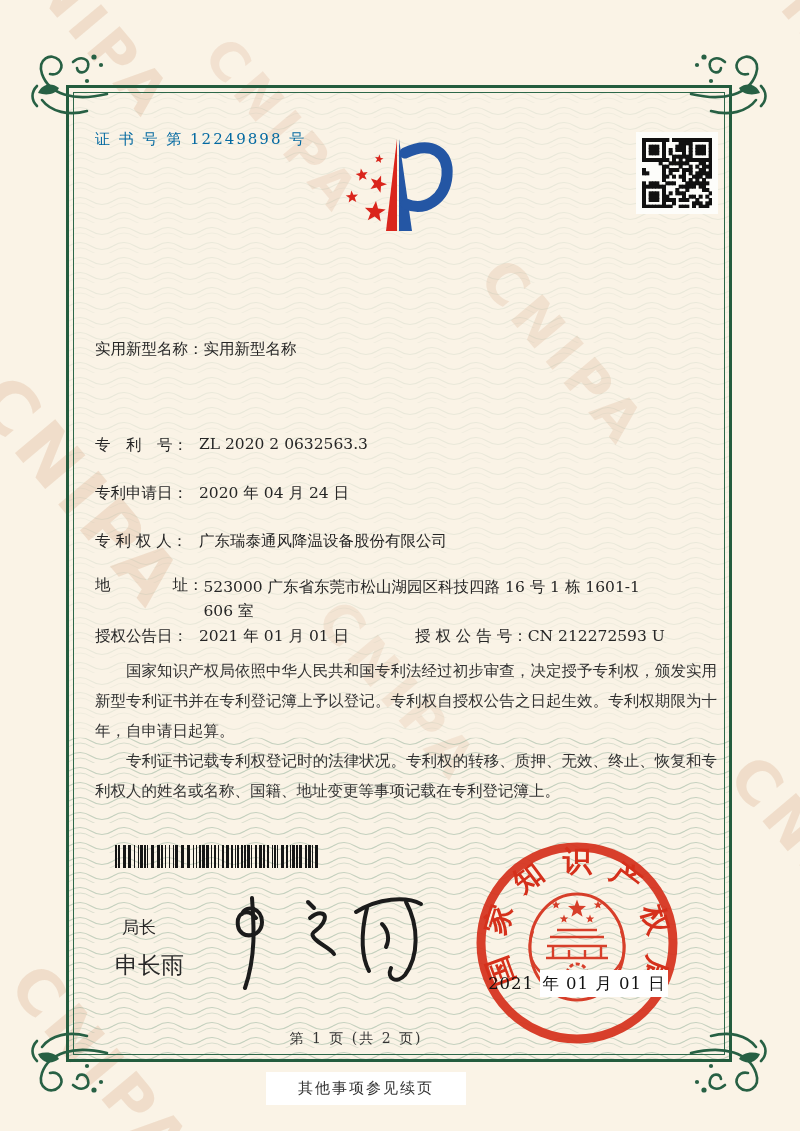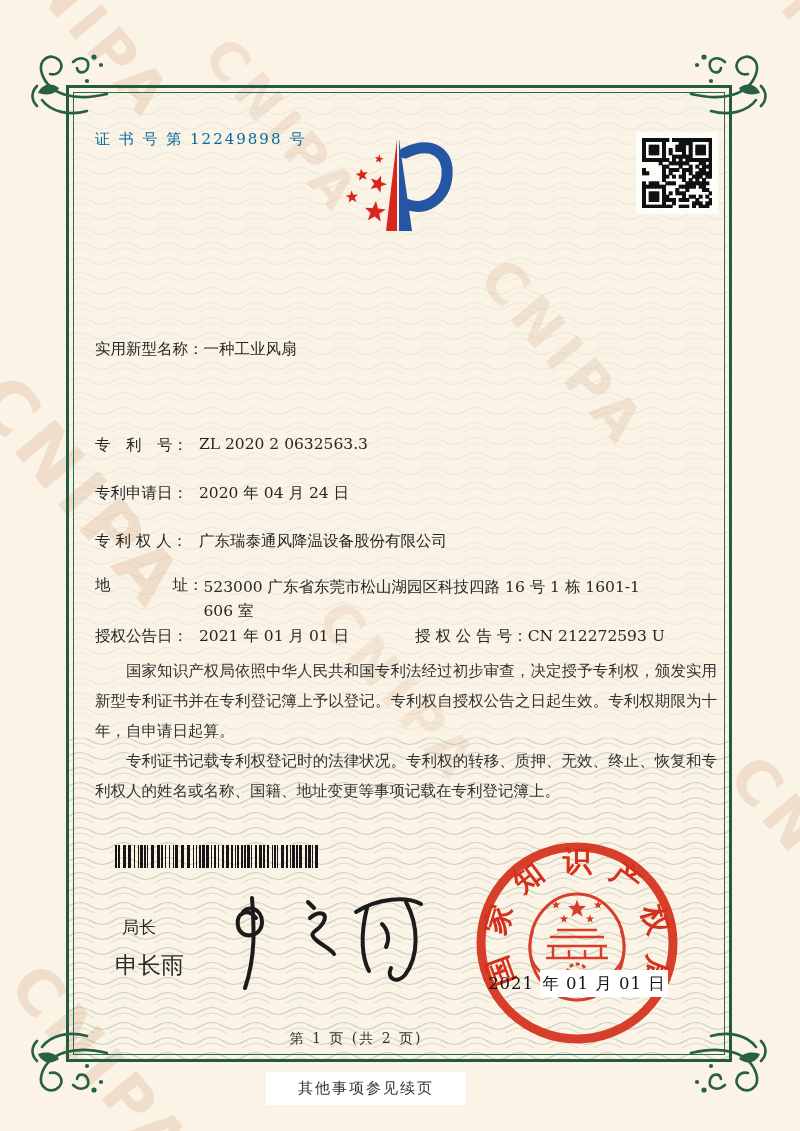--- a/index.html
+++ b/index.html
@@ -411,21 +411,21 @@
         <rect x="43.33" y="66.67" width="4" height="4" fill="#111"></rect>
         <rect x="50.00" y="66.67" width="4" height="4" fill="#111"></rect>
         <rect x="56.67" y="66.67" width="4" height="4" fill="#111"></rect>
         <rect x="60.00" y="66.67" width="4" height="4" fill="#111"></rect>
         <rect x="63.33" y="66.67" width="4" height="4" fill="#111"></rect>
       </svg>
   </div>
 
 
   <div class="row" id="row-name">
-    <span class="flabel">实用新型名称：</span><span class="fvalue">一种工业风扇</span>
+    <span class="flabel">实用新型名称：</span><span class="fvalue">实用新型名称</span>
   </div>
   <div class="row" id="row-patentno">
     <span class="flabel">专　利　号：</span><span class="fvalue">ZL 2020 2 0632563.3</span>
   </div>
   <div class="row" id="row-filing">
     <span class="flabel">专利申请日：</span><span class="fvalue">2020 年 04 月 24 日</span>
   </div>
   <div class="row" id="row-patentee">
     <span class="flabel">专 利 权 人：</span><span class="fvalue">广东瑞泰通风降温设备股份有限公司</span>
   </div>

